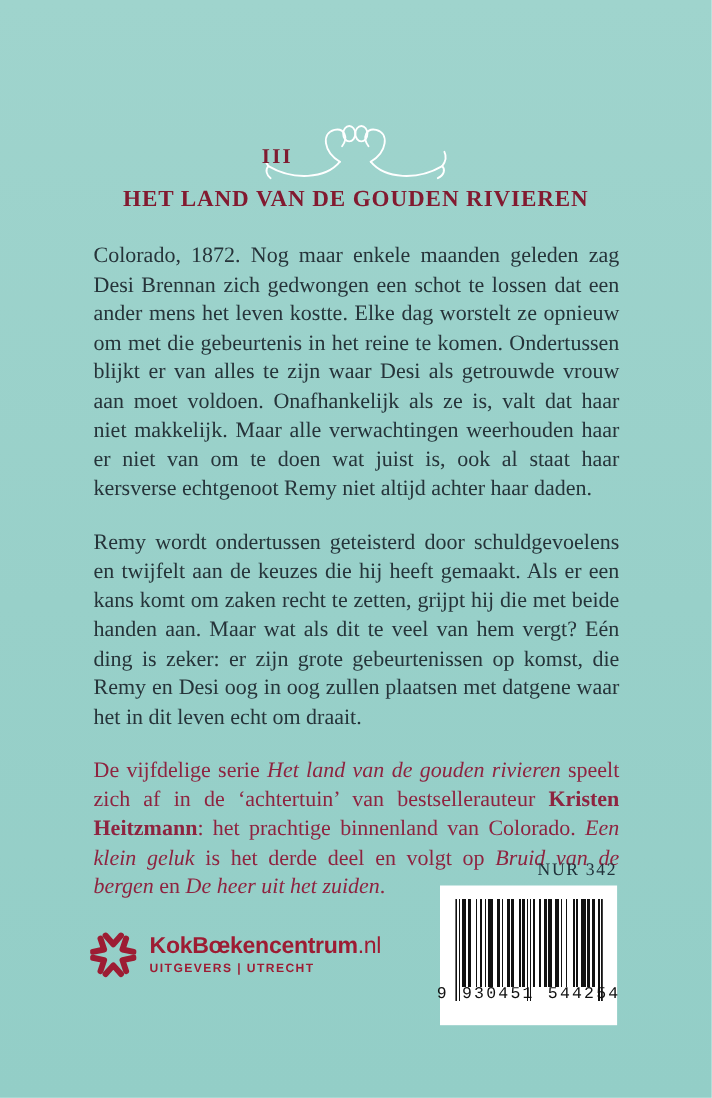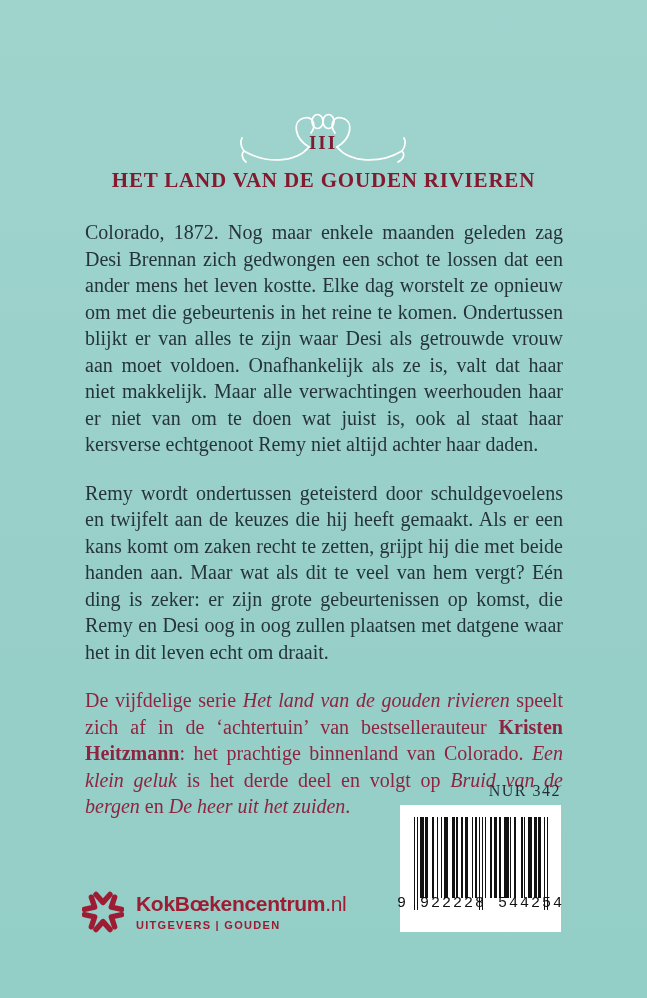--- a/index.html
+++ b/index.html
@@ -18,21 +18,20 @@
     left: 238px;
     top: 112px;
     width: 170px;
     height: 58px;
   }
   .ornament svg { position: absolute; left: 0; top: 0; }
   .ornament .numeral {
     position: absolute;
     left: 0; right: 0;
     top: 20px;
-    text-align: center;
     color: #7e1c31;
     font-size: 19px;
     font-weight: 700;
     letter-spacing: 2px;
     font-family: "Liberation Serif", serif;
   }
 
   
   .series-title {
     position: absolute;
@@ -103,21 +102,21 @@
     font-size: 15px;
     letter-spacing: 2px;
     line-height: 1;
   }
   .barcode-digits span { background: transparent; }
 
   
   .publisher {
     position: absolute;
     left: 82px;
-    top: 888px;
+    top: 844px;
     display: flex;
     align-items: center;
     gap: 12px;
     color: #9d1c33;
     font-family: "Liberation Sans", sans-serif;
   }
   .publisher-icon { width: 42px; height: 48px; }
   .publisher-name {
     font-size: 21px;
     font-weight: 700;
@@ -217,21 +216,21 @@
         <rect x="83" y="0" width="1" height="29.5" fill="#111111"></rect>
         <rect x="85" y="0" width="1" height="29.5" fill="#111111"></rect>
         <rect x="86" y="0" width="1" height="29.5" fill="#111111"></rect>
         <rect x="88" y="0" width="1" height="29.5" fill="#111111"></rect>
         <rect x="89" y="0" width="1" height="29.5" fill="#111111"></rect>
         <rect x="92" y="0" width="1" height="34" fill="#111111"></rect>
         <rect x="94" y="0" width="1" height="34" fill="#111111"></rect>
       </svg>
     <div class="barcode-digits">
       <span>9</span>
-      <span>922228</span>
+      <span>930451</span>
       <span>544254</span>
     </div>
   </div>
 
   <div class="publisher">
     <svg class="publisher-icon" viewBox="-24 -26 48 52" fill="none" stroke="#9d1c33" stroke-width="6.2" stroke-linecap="round" stroke-linejoin="round">
       <g transform="rotate(0)">
           <path d="M-8,-20 L0,-11 L8,-20"></path>
         </g>
       <g transform="rotate(60)">
@@ -245,17 +244,17 @@
         </g>
       <g transform="rotate(240)">
           <path d="M-8,-20 L0,-11 L8,-20"></path>
         </g>
       <g transform="rotate(300)">
           <path d="M-8,-20 L0,-11 L8,-20"></path>
         </g>
     </svg>
     <div>
       <div class="publisher-name"><span>KokBœkencentrum</span><span class="suffix">.nl</span></div>
-      <div class="publisher-tagline">UITGEVERS | GOUDEN</div>
+      <div class="publisher-tagline">UITGEVERS | UTRECHT</div>
     </div>
   </div>
 
 </div>
 
 </body></html>

